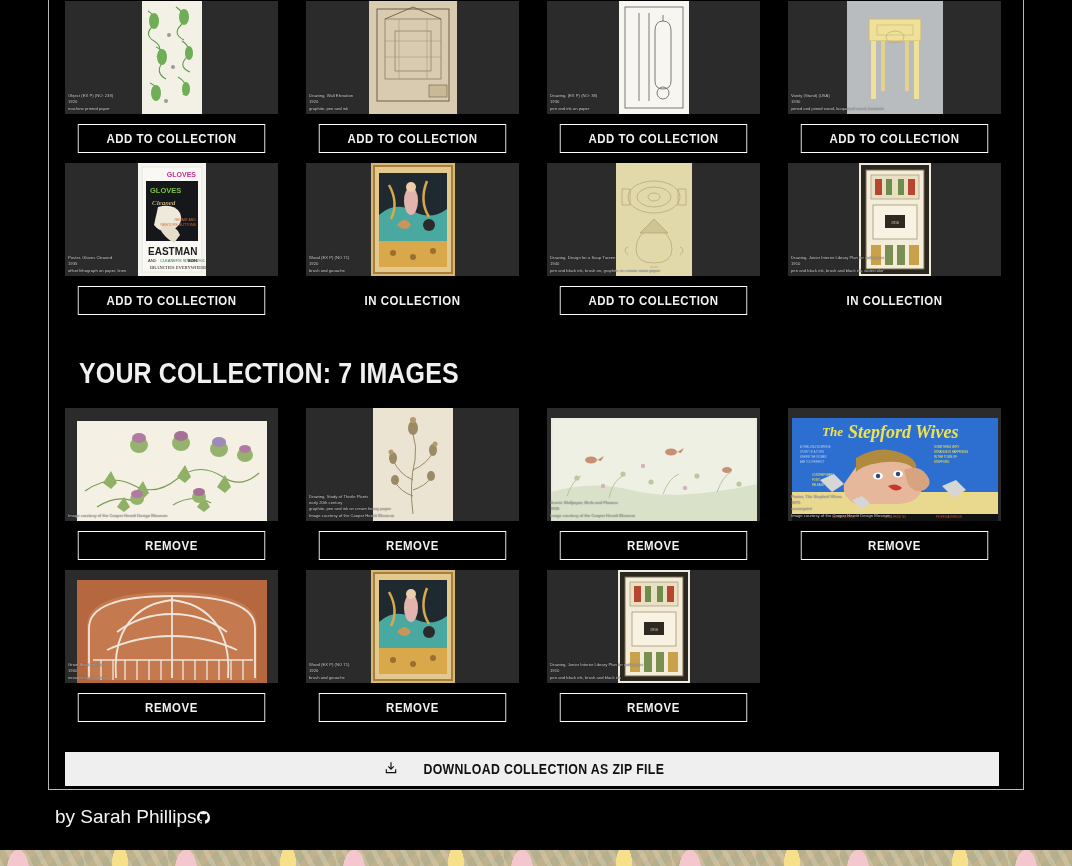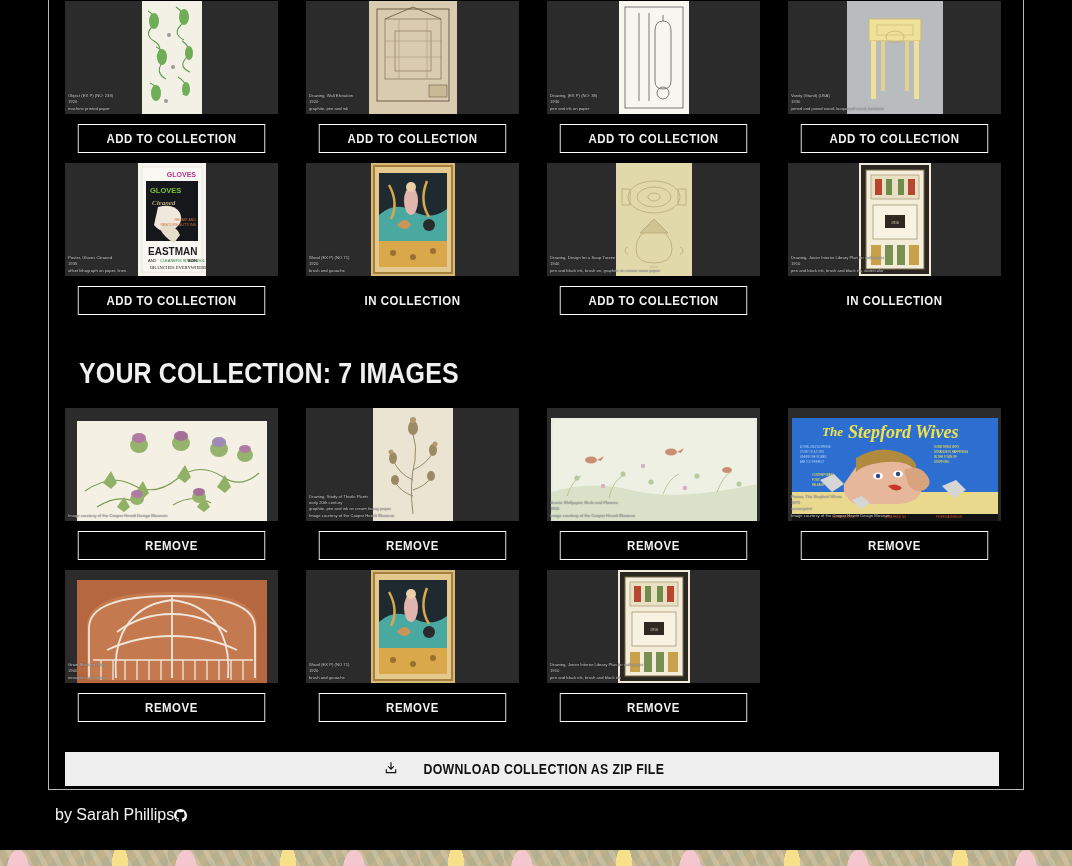--- a/index.html
+++ b/index.html
@@ -170,21 +170,21 @@
     cursor: pointer;
   }
   .download-bar .dl-label { transform: scaleX(0.88); display:inline-block; }
 
   
   .footer {
     position: absolute;
     left: 55px;
     top: 806px;
     color: #f4f4f4;
-    font-size: 16px;
+    font-size: 19px;
     display: flex;
     align-items: center;
   }
 
   .gh { width: 13px; height: 13px; fill: #f4f4f4; display:block; }
 </style>
 </head>
 <body>
 
 <div class="wallpaper"></div>

